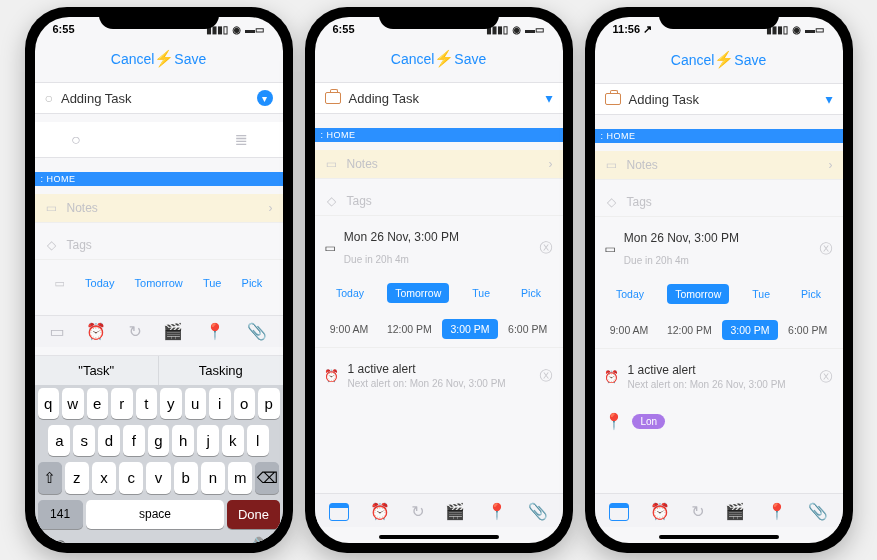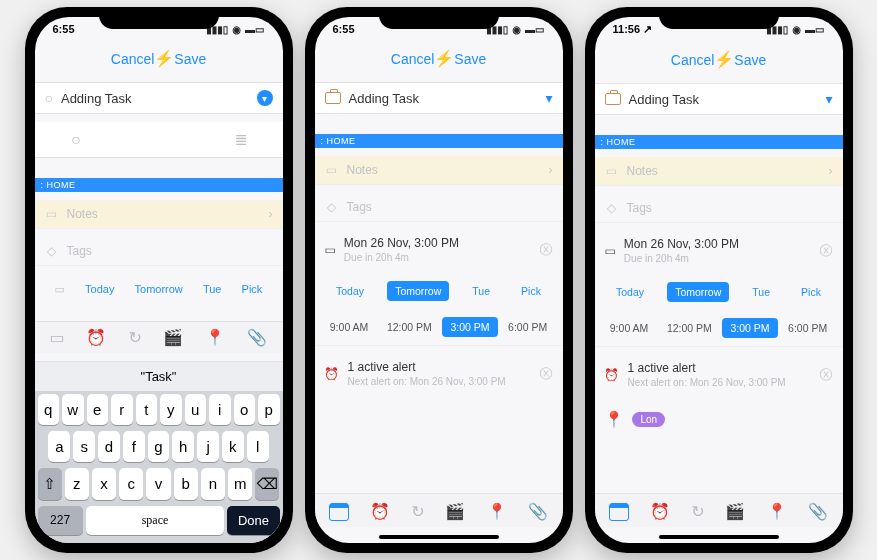--- a/index.html
+++ b/index.html
@@ -19,33 +19,33 @@
   .title-row .left-icon { color:#bbb; font-size:14px; line-height:1; }
   .title-row .briefcase { width:16px; height:12px; border:1.5px solid #d4884f; border-radius:2px; position:relative;}
   .title-row .briefcase::before{content:''; position:absolute; top:-4px; left:4px; width:6px; height:3px; border:1.5px solid #d4884f; border-bottom:none; border-radius:2px 2px 0 0;}
   .chev-blue { color:#1f8fff; font-size:14px; margin-left:auto;}
   .chev-circ { width:16px; height:16px; border-radius:50%; background:#1f8fff; color:#fff; display:flex; align-items:center; justify-content:center; font-size:10px; margin-left:auto;}
 
   .seg3 { background:#fff; display:flex; border-bottom:1px solid #e2e2e6;}
   .seg3 > div { flex:1; display:flex; align-items:center; justify-content:center; padding:8px 0; color:#bfbfc7;}
   .seg3 .mid { color:#d4884f; }
 
-  .home-tag { display:inline-block; background:#2b90ff; color:#fff; font-size:9px; padding:2px 8px 2px 6px; letter-spacing:.5px; position:relative; margin-top:12px;}
+  .home-tag { display:inline-block; background:#2b90ff; color:#fff; font-size:9px; padding:2px 8px 2px 6px; letter-spacing:.5px; position:relative; margin-top:6px;}
   .home-tag::after{content:''; position:absolute; right:-8px; top:0; border-top:7px solid transparent; border-bottom:7px solid transparent; border-left:8px solid #2b90ff;}
 
   .row { display:flex; align-items:center; gap:8px; padding:7px 10px; font-size:12px; color:#c2c2c7; border-bottom:1px solid #eee;}
   .row .ico { width:14px; text-align:center; color:#c7c7cc;}
   .row.notes-row { background:#faf3dc; justify-content:space-between;}
   .row.notes-row .chev { color:#c7c7cc;}
 
   .date-chips { display:flex; gap:0; padding:6px 10px; font-size:11px; color:#1f8fff; justify-content:space-around;}
   .date-chips span { padding:3px 6px; }
 
   .date-row { display:flex; align-items:center; gap:8px; padding:6px 10px; font-size:12px; color:#333; border-bottom:0;}
-  .date-row .sub { font-size:10px; color:#bdbdc2; display:block; margin-top:2px;}
+  .date-row .sub { font-size:10px; color:#bdbdc2; display:block; margin-top:10px;}
   .date-row .close { margin-left:auto; color:#c7c7cc; font-size:13px;}
 
   .chips-row { display:flex; justify-content:space-around; font-size:10.5px; color:#1f8fff; padding:4px 6px;}
   .chips-row span { padding:4px 8px; border-radius:4px;}
   .chips-row .active { background:#1f8fff; color:#fff;}
 
   .alert-row { display:flex; align-items:center; gap:8px; padding:6px 10px; font-size:12px; color:#333;}
   .alert-row .sub { font-size:10px; color:#bdbdc2; display:block; margin-top:2px;}
   .alert-row .close{ margin-left:auto; color:#c7c7cc; font-size:13px;}
 
@@ -62,21 +62,21 @@
 
   
   .keyboard-zone { background:#d1d4d9; }
   .sugrow { display:flex; background:#eceef1; border-top:1px solid #e2e2e6;}
   .sugrow > div { flex:1; text-align:center; font-size:13px; padding:7px 0; color:#000; border-right:1px solid #d7d9dd;}
   .sugrow > div:last-child{border-right:none;}
   .krow { display:flex; justify-content:center; gap:3px; padding:3px 3px;}
   .key { background:#fff; border-radius:5px; box-shadow:0 1px 0 rgba(0,0,0,.3); flex:1; text-align:center; padding:7px 0; font-size:15px; color:#000;}
   .key.dark{background:#aeb3bb;}
   .key.space{flex:4;}
-  .key.done{background:#0f172a; color:#fff;}
+  .key.done{background:#7f1d1d; color:#fff;}
   .kfoot{display:flex; justify-content:space-between; padding:4px 18px 2px; font-size:16px; color:#444;}
 
   
   .kb-chipbar { display:flex; justify-content:space-around; align-items:center; padding:6px 4px; border-top:1px solid #e2e2e6; background:#f3f3f6; color:#b9b9c1; font-size:16px;}
 </style>
 </head>
 <body>
 
 <div class="phone">
   <div class="notch"></div>
@@ -134,20 +134,21 @@
       <span>▭</span>
       <span>⏰</span>
       <span>↻</span>
       <span>🎬</span>
       <span>📍</span>
       <span>📎</span>
     </div>
     <div class="keyboard-zone">
       <div class="sugrow">
         <div>"Task"</div>
+        <div>Tasking</div>
       </div>
       <div class="krow">
         <div class="key">q</div>
           <div class="key">w</div>
           <div class="key">e</div>
           <div class="key">r</div>
           <div class="key">t</div>
           <div class="key">y</div>
           <div class="key">u</div>
           <div class="key">i</div>
@@ -170,22 +171,22 @@
           <div class="key">z</div>
           <div class="key">x</div>
           <div class="key">c</div>
           <div class="key">v</div>
           <div class="key">b</div>
           <div class="key">n</div>
           <div class="key">m</div>
           <div class="key dark">⌫</div>
       </div>
       <div class="krow">
-        <div class="key dark" style="flex:1.3;font-size:12px;">227</div>
-        <div class="key space" style="font-size:12px;font-family:Liberation Serif, serif;">space</div>
+        <div class="key dark" style="flex:1.3;font-size:12px;">141</div>
+        <div class="key space" style="font-size:12px;">space</div>
         <div class="key done" style="flex:1.5;font-size:13px;">Done</div>
       </div>
       <div class="kfoot">
         <span>☺</span>
         <span>🎤</span>
       </div>
     </div>
     <div class="homebar"></div>
   </div>
 </div>

